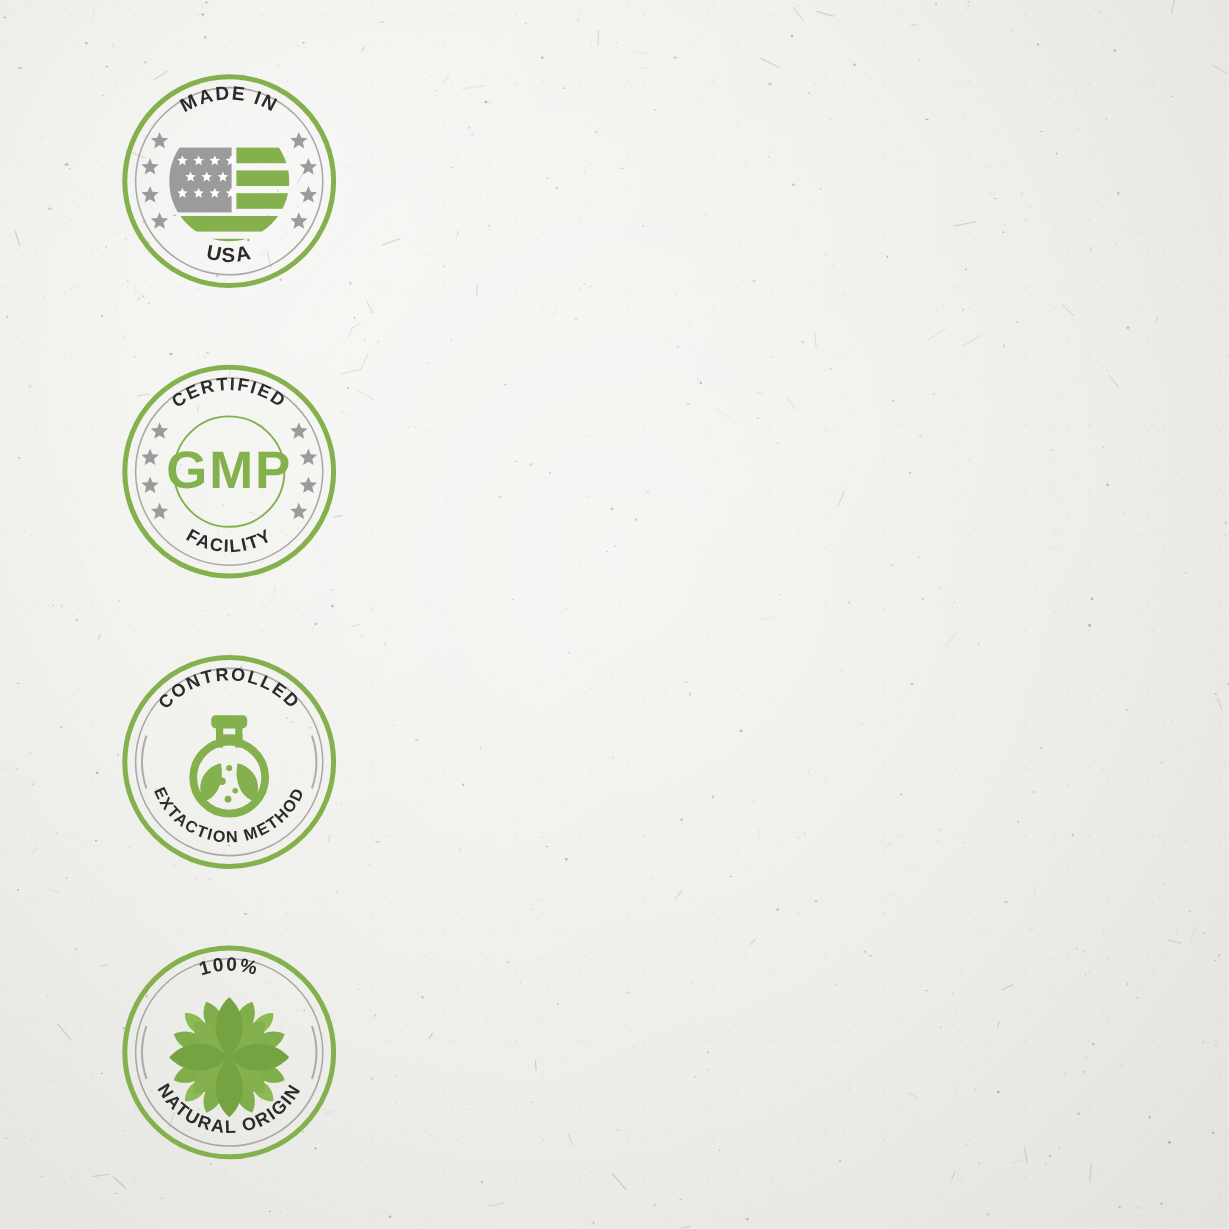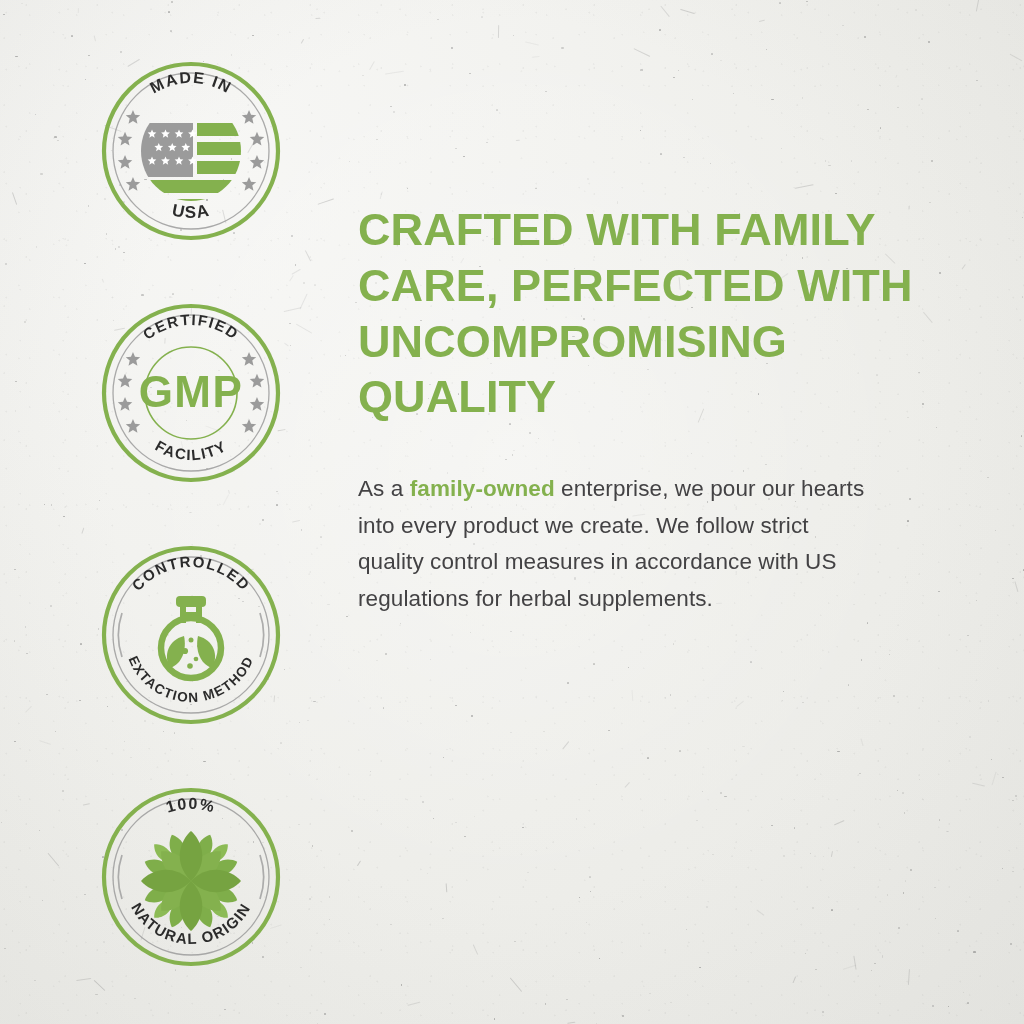--- a/index.html
+++ b/index.html
@@ -796,19 +796,17 @@
       <textPath href="#top-nat" startOffset="50%" side="left">100%</textPath>
     </text>
     <text font-family="Liberation Sans, sans-serif" font-size="15" font-weight="bold" fill="#2b2b2b" letter-spacing="1.4" text-anchor="middle">
       <textPath href="#bot-nat" startOffset="50%" side="left">NATURAL ORIGIN</textPath>
     </text>
   </svg>
       </div>
     </div>
 
   <div class="content">
-    <h1 class="headline">Crafted with family care, perfected with uncompromising quality</h1>
     <div class="body-block" id="body-block">
-        <p class="para"><span>As a </span><span class="hl">family-owned</span><span> enterprise, we pour our hearts into every product we create. We follow strict quality control measures in accordance with US regulations for herbal supplements.</span></p>
       </div>
   </div>
 
 </div>
 
 </body></html>

